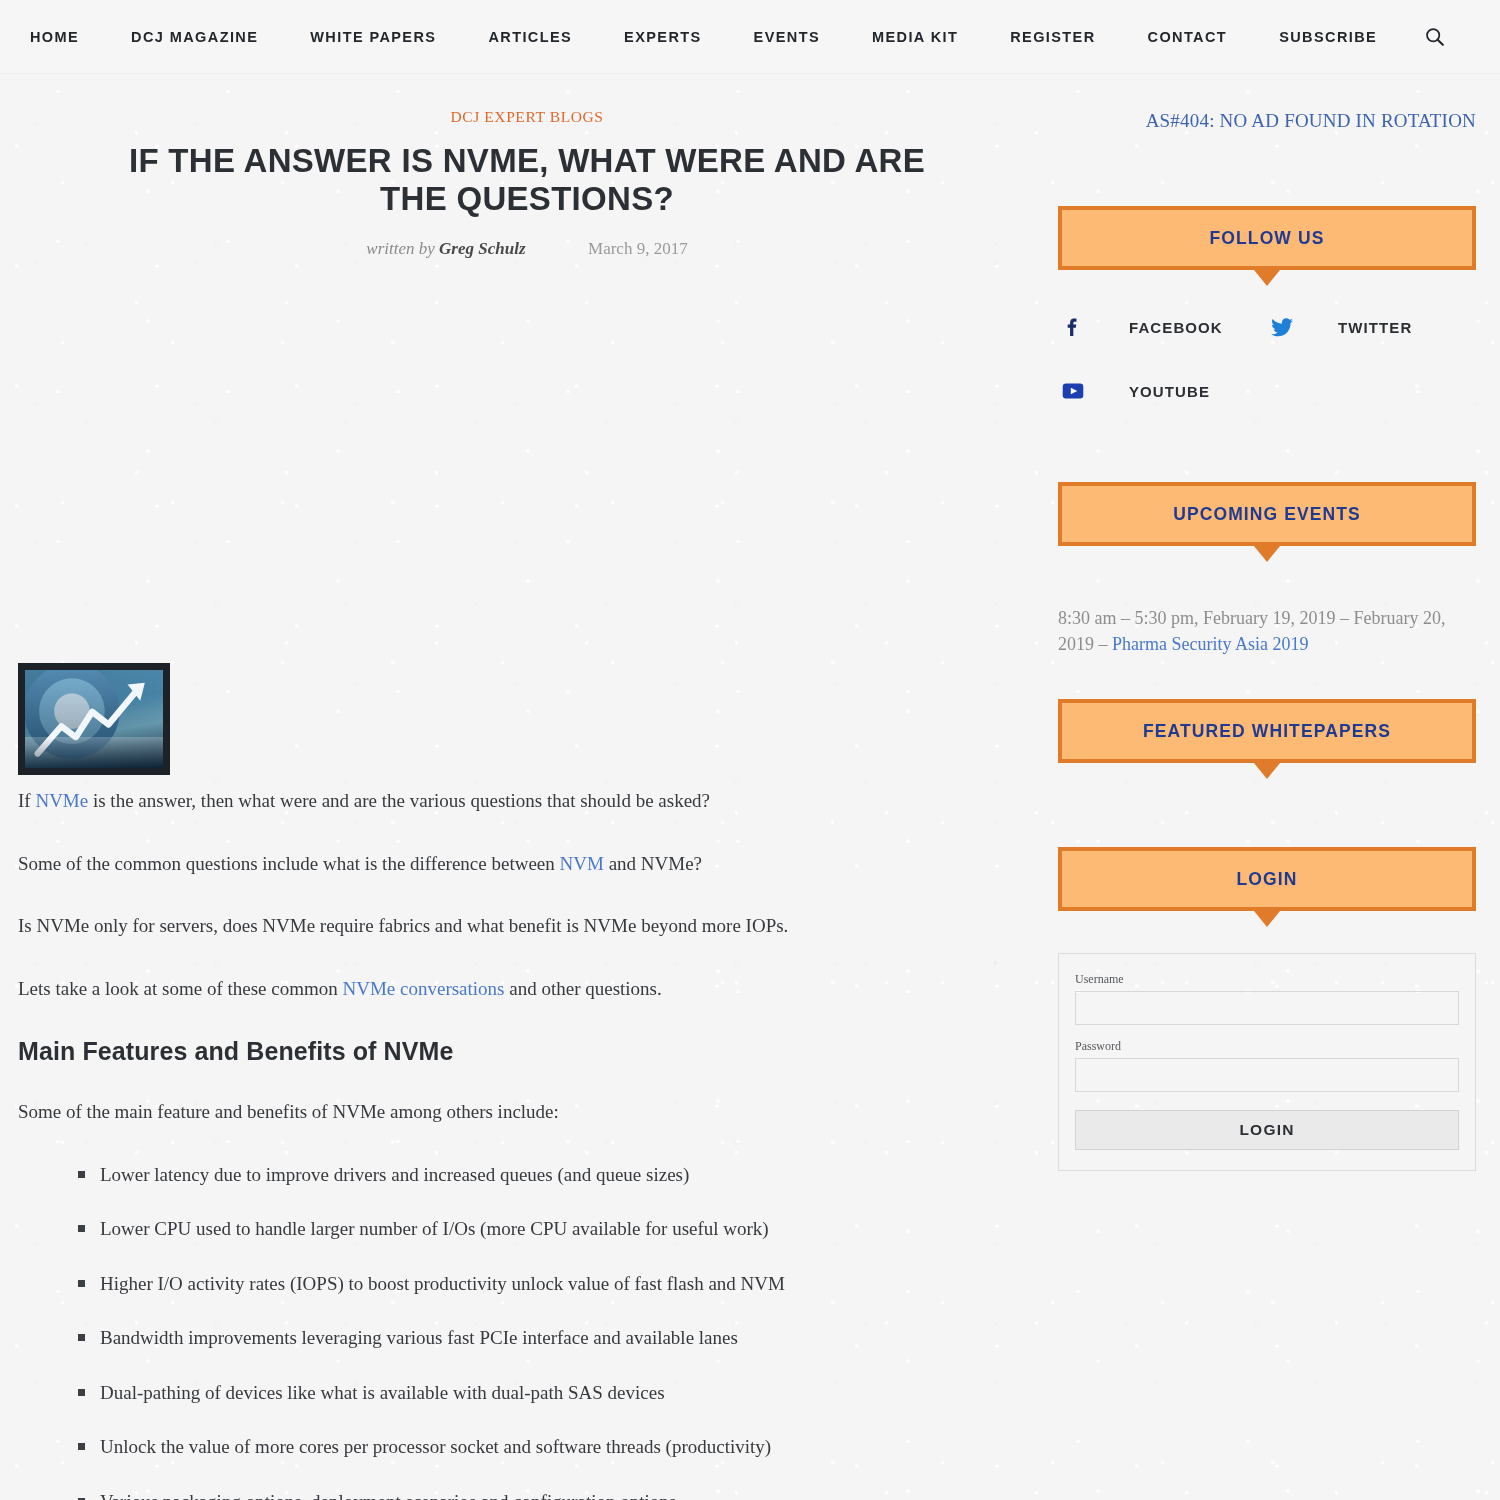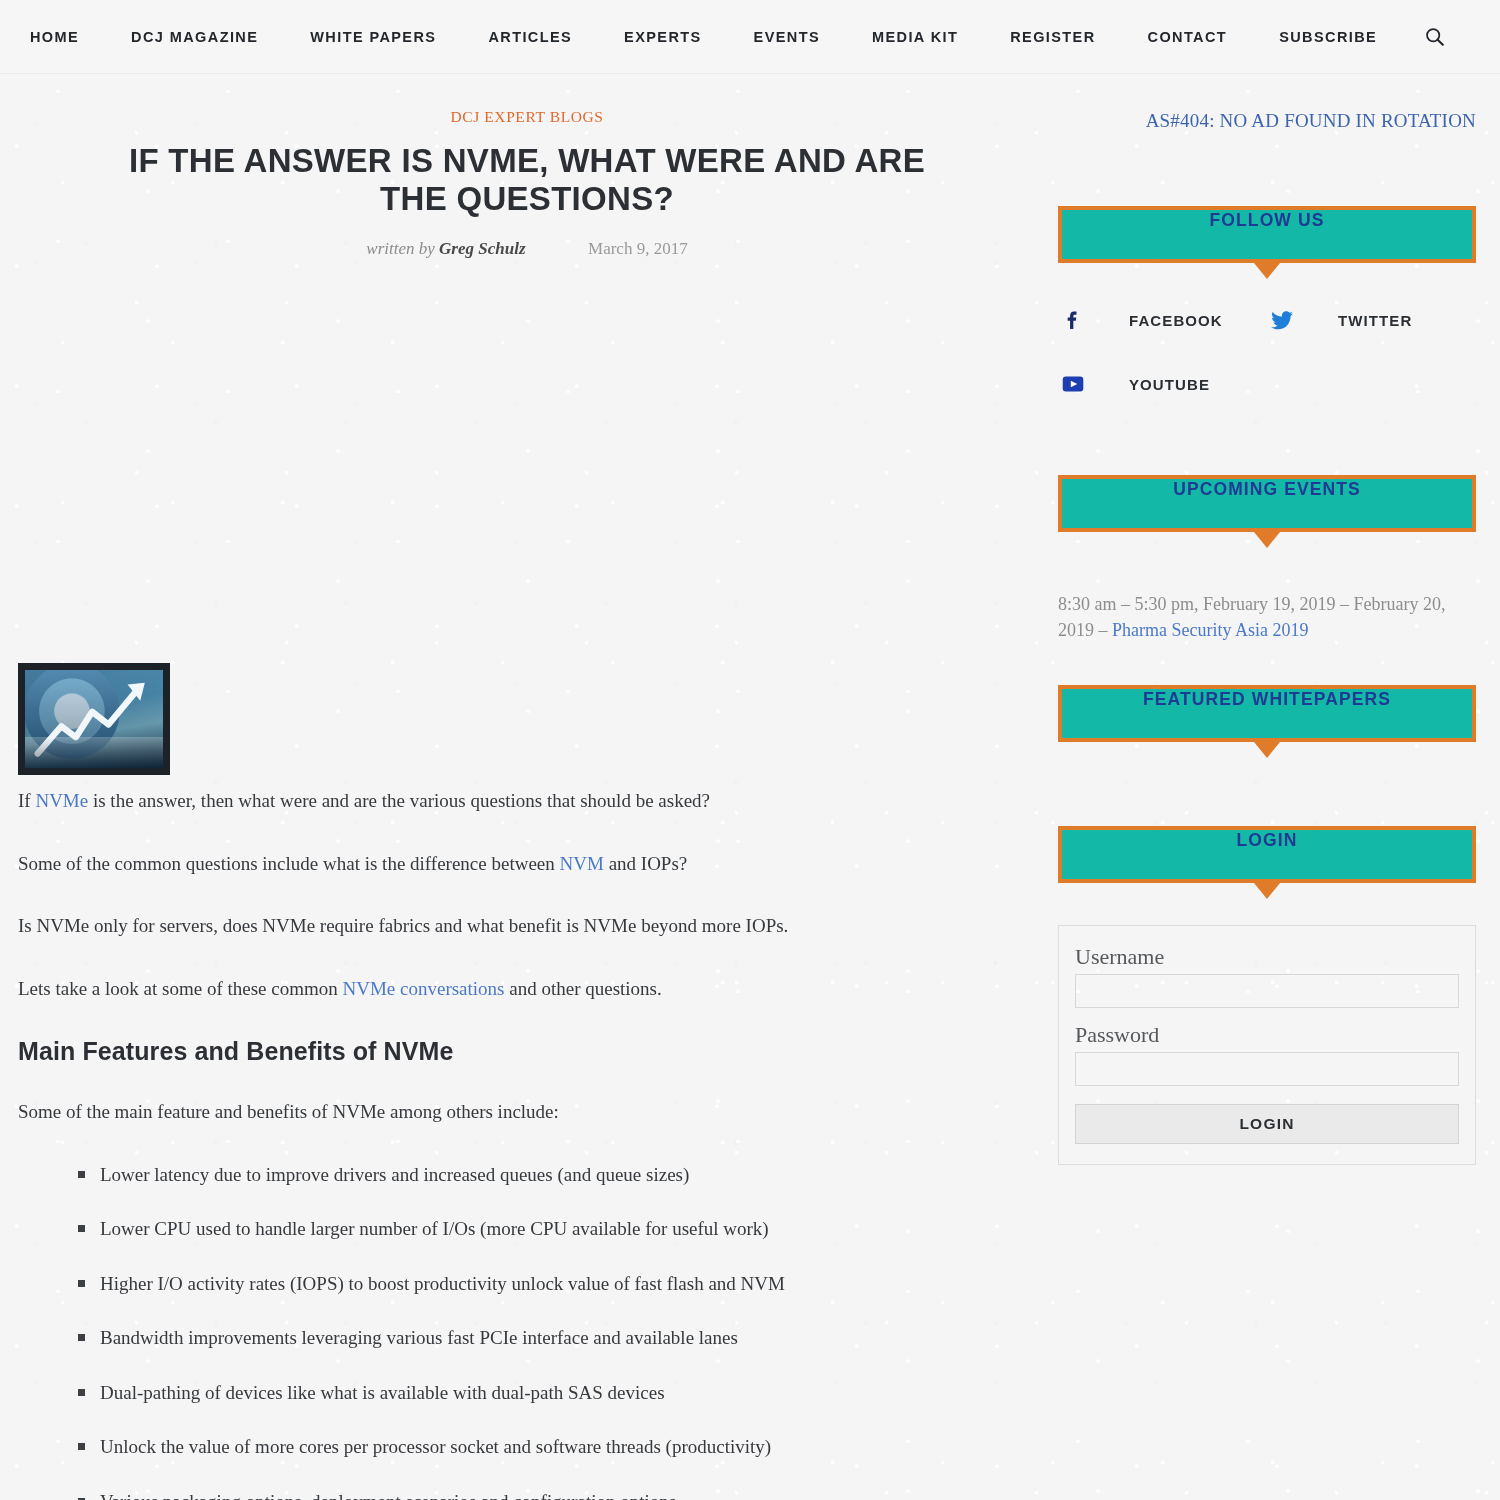--- a/index.html
+++ b/index.html
@@ -181,24 +181,24 @@
     color: #3c63b0;
     letter-spacing: .2px;
     margin: 0 0 74px 0;
     cursor: pointer;
     text-align: right;
   }
   .widget { margin-bottom: 42px; }
   .widget-head {
     position: relative;
     border: 4px solid #e07b2a;
-    background: #14b8a6;
-    height: 57px;
-    display: flex;
-    align-items: flex-start;
+    background: #fdba74;
+    height: 64px;
+    display: flex;
+    align-items: center;
     justify-content: center;
     box-sizing: border-box;
   }
   .widget-head .t {
     font-family: "Liberation Sans", sans-serif;
     font-size: 17.5px;
     font-weight: 700;
     letter-spacing: 1.1px;
     color: #1f3a93;
   }
@@ -250,21 +250,21 @@
   }
   .event-line .ev-link { color: #4a79c9; text-decoration: none; cursor: pointer; }
 
   
   .login-box {
     border: 1px solid #dcdcdc;
     padding: 18px 16px 20px 16px;
     background: transparent;
   }
   .fld-label {
-    font-size: 22px;
+    font-size: 12px;
     color: #55585c;
     margin-bottom: 4px;
   }
   .fld-input {
     width: 100%;
     height: 34px;
     border: 1px solid #d8d8d8;
     background: transparent;
     box-sizing: border-box;
     margin-bottom: 14px;
@@ -340,21 +340,21 @@
         </div>
       </div>
 
       <div class="body-copy">
 
         <p class="p">
           <span>If </span><a class="lnk">NVMe</a><span> is the answer, then what were and are the various questions that should be asked?</span>
         </p>
 
         <p class="p">
-          <span>Some of the common questions include what is the difference between </span><a class="lnk">NVM</a><span> and IOPs?</span>
+          <span>Some of the common questions include what is the difference between </span><a class="lnk">NVM</a><span> and NVMe?</span>
         </p>
 
         <p class="p">
           <span>Is NVMe only for servers, does NVMe require fabrics and what benefit is NVMe beyond more IOPs.</span>
         </p>
 
         <p class="p">
           <span>Lets take a look at some of these common </span><a class="lnk">NVMe conversations</a><span> and other questions.</span>
         </p>
 

